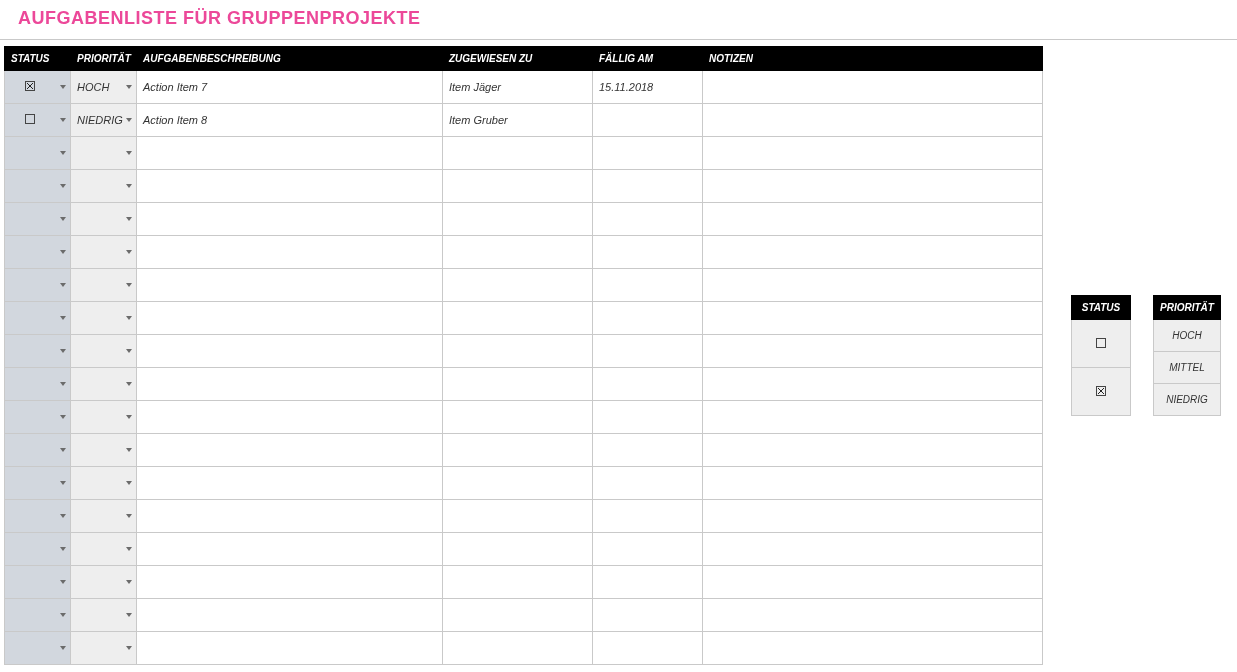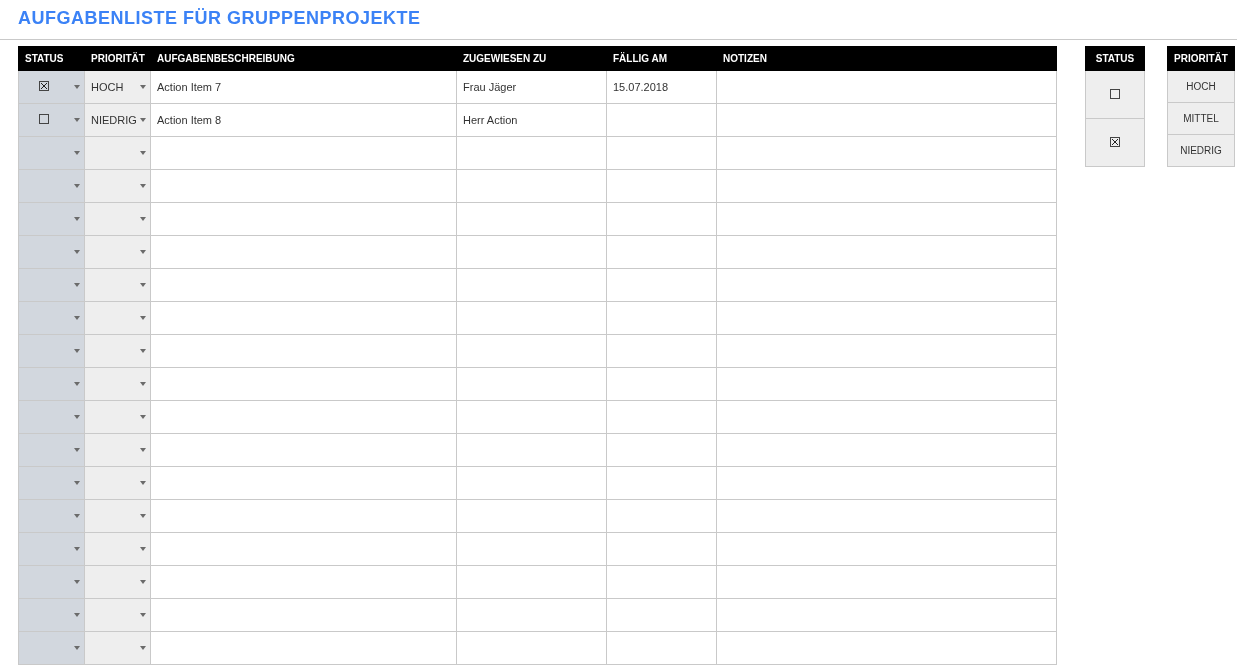--- a/index.html
+++ b/index.html
@@ -9,33 +9,34 @@
     width: 1237px;
     height: 672px;
     overflow: hidden;
     font-size: 11px;
     color: #333;
   }
   .page-title {
     font-size: 18px;
     font-weight: 700;
     letter-spacing: 0.5px;
-    color: #3b82f6;
+    color: #ec4899;
     padding: 8px 0 10px 18px;
   }
   .hr-line {
     border: none;
     border-top: 1px solid #c9c9c9;
     margin-bottom: 6px;
   }
   .layout {
     display: flex;
-    align-items: flex-start;
-    padding: 0 18px 0 18px;
+    align-items: center;
+    padding: 0 18px 0 4px;
     gap: 28px;
+    font-style: italic;
   }
   
   table.main {
     border-collapse: collapse;
     table-layout: fixed;
     width: 1038px;
   }
   table.main th {
     background: #000000;
     color: #ffffff;
@@ -144,29 +145,29 @@
         <th>ZUGEWIESEN ZU</th>
         <th>FÄLLIG AM</th>
         <th>NOTIZEN</th>
       </tr>
     </thead>
     <tbody id="task-body">
         <tr>
           <td class="status-cell"><span class="checkbox-glyph checked"></span><span class="dd-arrow"></span></td>
           <td class="priority-cell"><span>HOCH</span><span class="dd-arrow"></span></td>
           <td>Action Item 7</td>
-          <td>Frau Jäger</td>
-          <td>15.07.2018</td>
+          <td>Item Jäger</td>
+          <td>15.11.2018</td>
           <td></td>
         </tr>
         <tr>
           <td class="status-cell"><span class="checkbox-glyph"></span><span class="dd-arrow"></span></td>
           <td class="priority-cell"><span>NIEDRIG</span><span class="dd-arrow"></span></td>
           <td>Action Item 8</td>
-          <td>Herr Action</td>
+          <td>Item Gruber</td>
           <td></td>
           <td></td>
         </tr>
         <tr>
           <td class="status-cell">
             <span class="dd-arrow"></span>
           </td>
           <td class="priority-cell"><span></span><span class="dd-arrow"></span></td>
           <td></td>
           <td></td>

